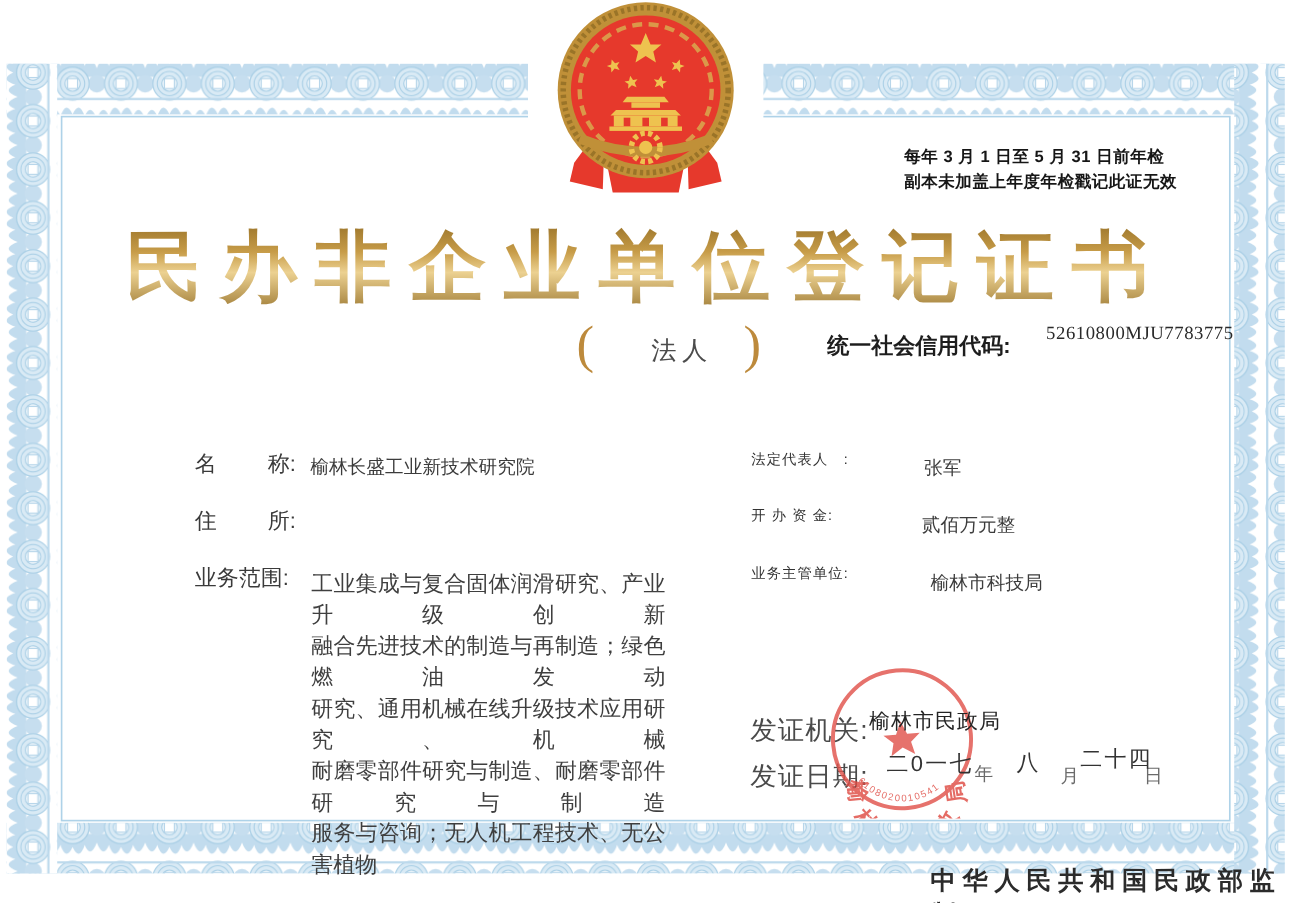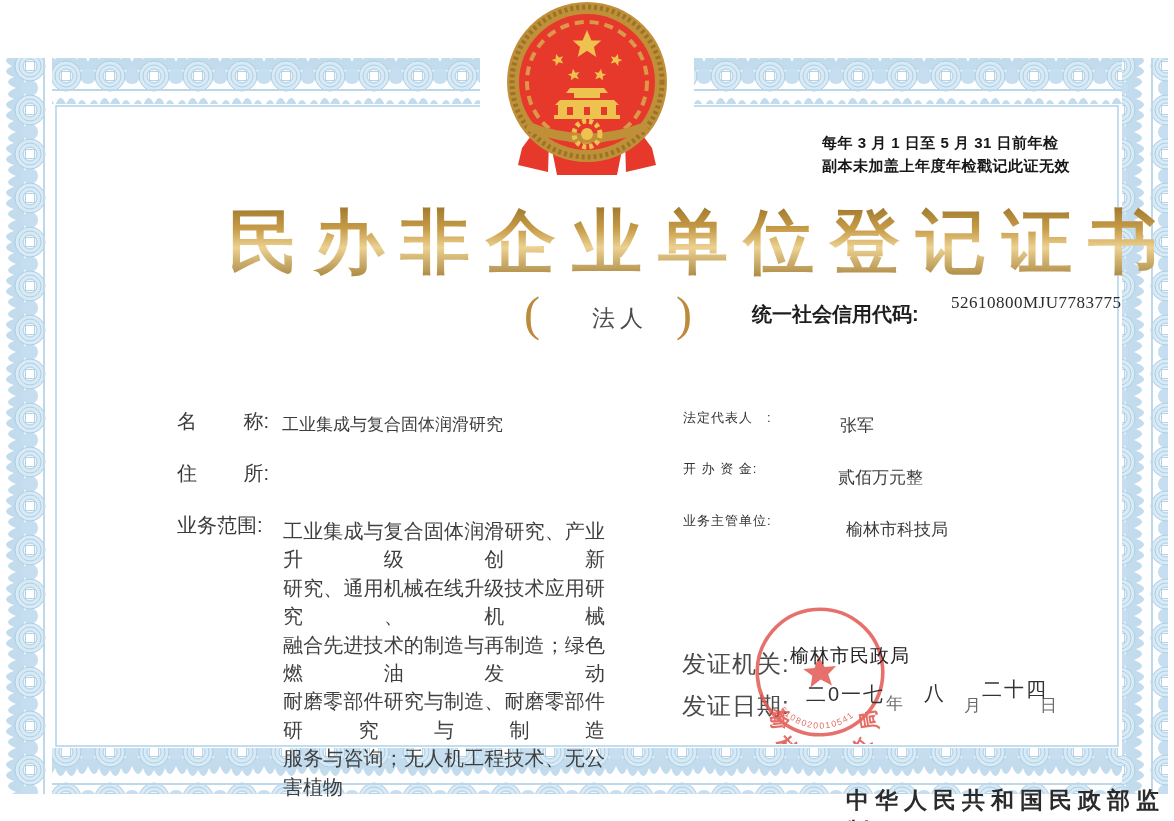--- a/index.html
+++ b/index.html
@@ -12,21 +12,21 @@
 
   
   .emblem-box{left:480px;top:0;width:214px;height:180px;background:#ffffff;z-index:2;
               display:flex;justify-content:center;align-items:flex-start;}
 
   
   .annual{left:822px;top:131px;width:330px;z-index:3;font-size:15px;line-height:23px;
           font-weight:600;color:#161616;letter-spacing:0.5px;}
 
   
-  .title{left:0;top:196px;width:1174px;text-align:right;z-index:3;
+  .title{left:0;top:196px;width:1174px;text-align:center;z-index:3;
          font-size:70px;font-weight:700;letter-spacing:16px;
          color:#b5883a;text-shadow:0 2px 1px rgba(250,230,180,.85),0 3px 3px rgba(95,65,15,.45);}
   @supports (-webkit-background-clip: text){
     .title{background:linear-gradient(180deg,#8f6a23 0%,#c79c48 35%,#ecd191 55%,#8f6a23 100%);
            -webkit-background-clip:text;background-clip:text;-webkit-text-fill-color:transparent;
            text-shadow:none;}
   }
 
   
   .paren{z-index:3;font-size:48px;font-weight:400;color:#bd8a3c;font-family:"Liberation Serif",serif;}
@@ -162,32 +162,32 @@
   <span class="abs paren" style="left:524px;top:286px;">(</span>
   <span class="abs entity-type">法人</span>
   <span class="abs paren" style="left:676px;top:286px;">)</span>
   <span class="abs code-label">统一社会信用代码:</span>
   <span class="abs code-value">52610800MJU7783775</span>
 
   <div class="abs flabel jlabel" style="left:177px;top:408px;">
     <span>名</span>
     <span>称:</span>
   </div>
-  <div class="abs fvalue" style="left:282px;top:413px;">工业集成与复合固体润滑研究</div>
+  <div class="abs fvalue" style="left:282px;top:413px;">榆林长盛工业新技术研究院</div>
 
   <div class="abs flabel jlabel" style="left:177px;top:460px;">
     <span>住</span>
     <span>所:</span>
   </div>
 
   <div class="abs flabel" style="left:177px;top:512px;">业务范围:</div>
   <div class="abs scope">
     <div>工业集成与复合固体润滑研究、产业升级创新</div>
+    <div>融合先进技术的制造与再制造；绿色燃油发动</div>
     <div>研究、通用机械在线升级技术应用研究、机械</div>
-    <div>融合先进技术的制造与再制造；绿色燃油发动</div>
     <div>耐磨零部件研究与制造、耐磨零部件研究与制造</div>
     <div>服务与咨询；无人机工程技术、无公害植物</div>
   </div>
 
   <div class="abs rlabel" style="left:683px;top:409px;">法定代表人　:</div>
   <div class="abs fvalue" style="left:840px;top:414px;">张军</div>
 
   <div class="abs rlabel" style="left:683px;top:460px;">开 办 资 金:</div>
   <div class="abs fvalue" style="left:838px;top:466px;">贰佰万元整</div>
 

